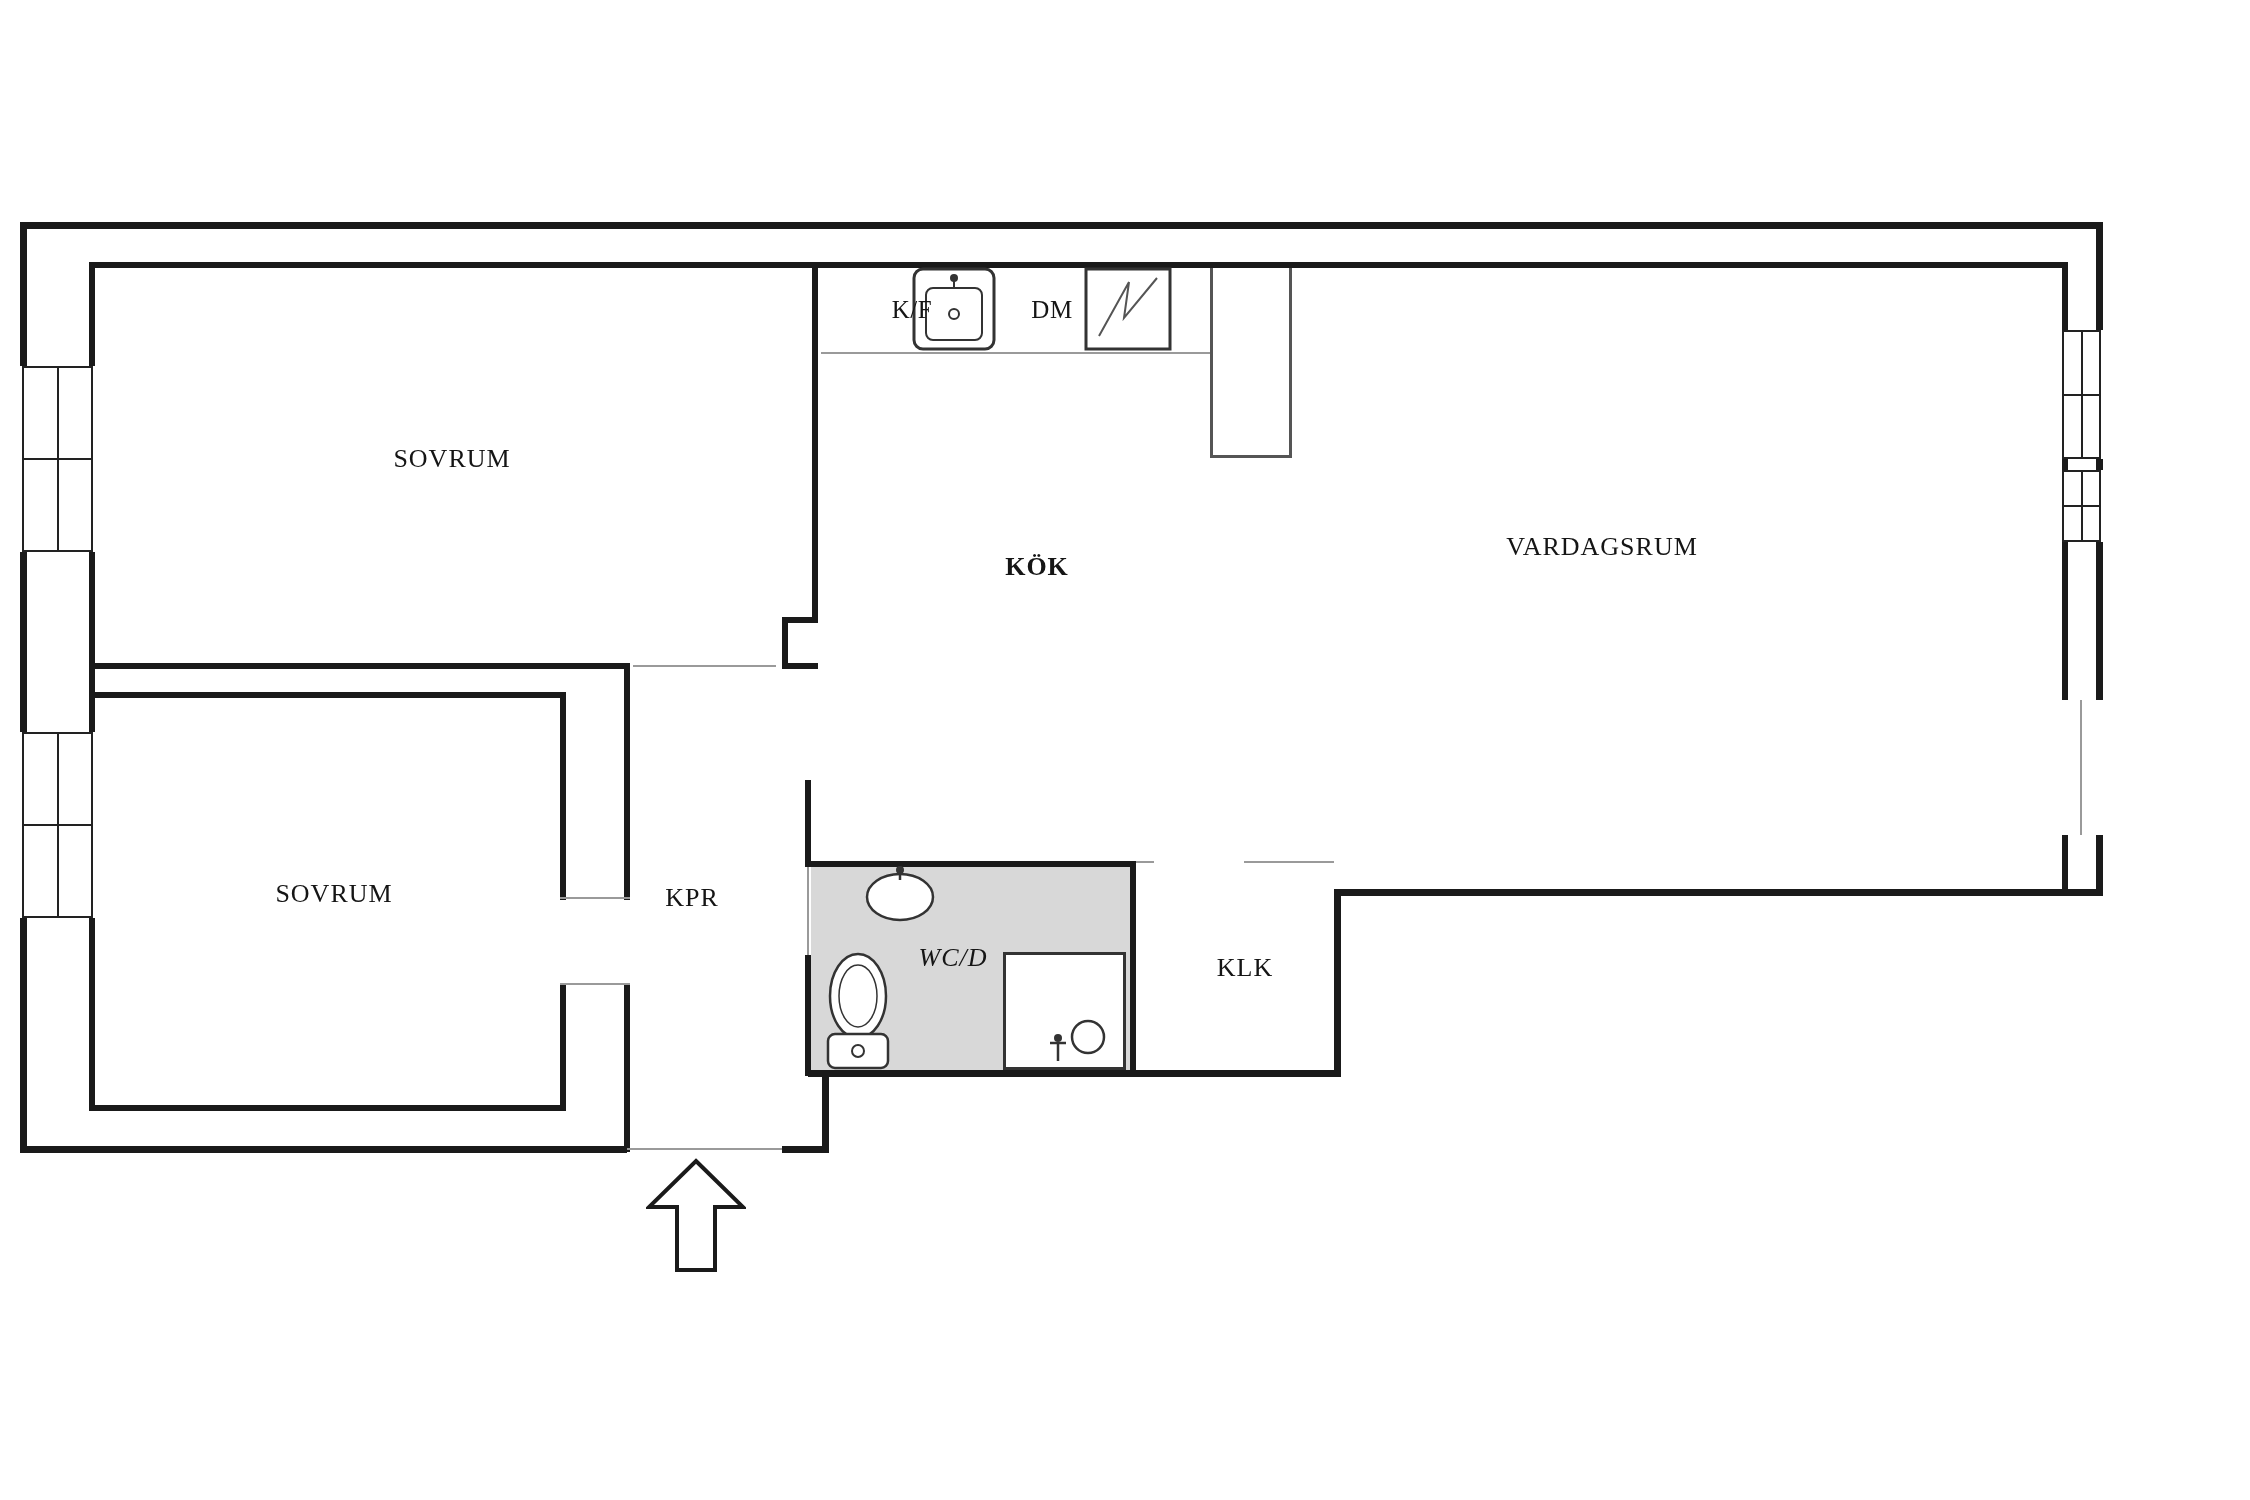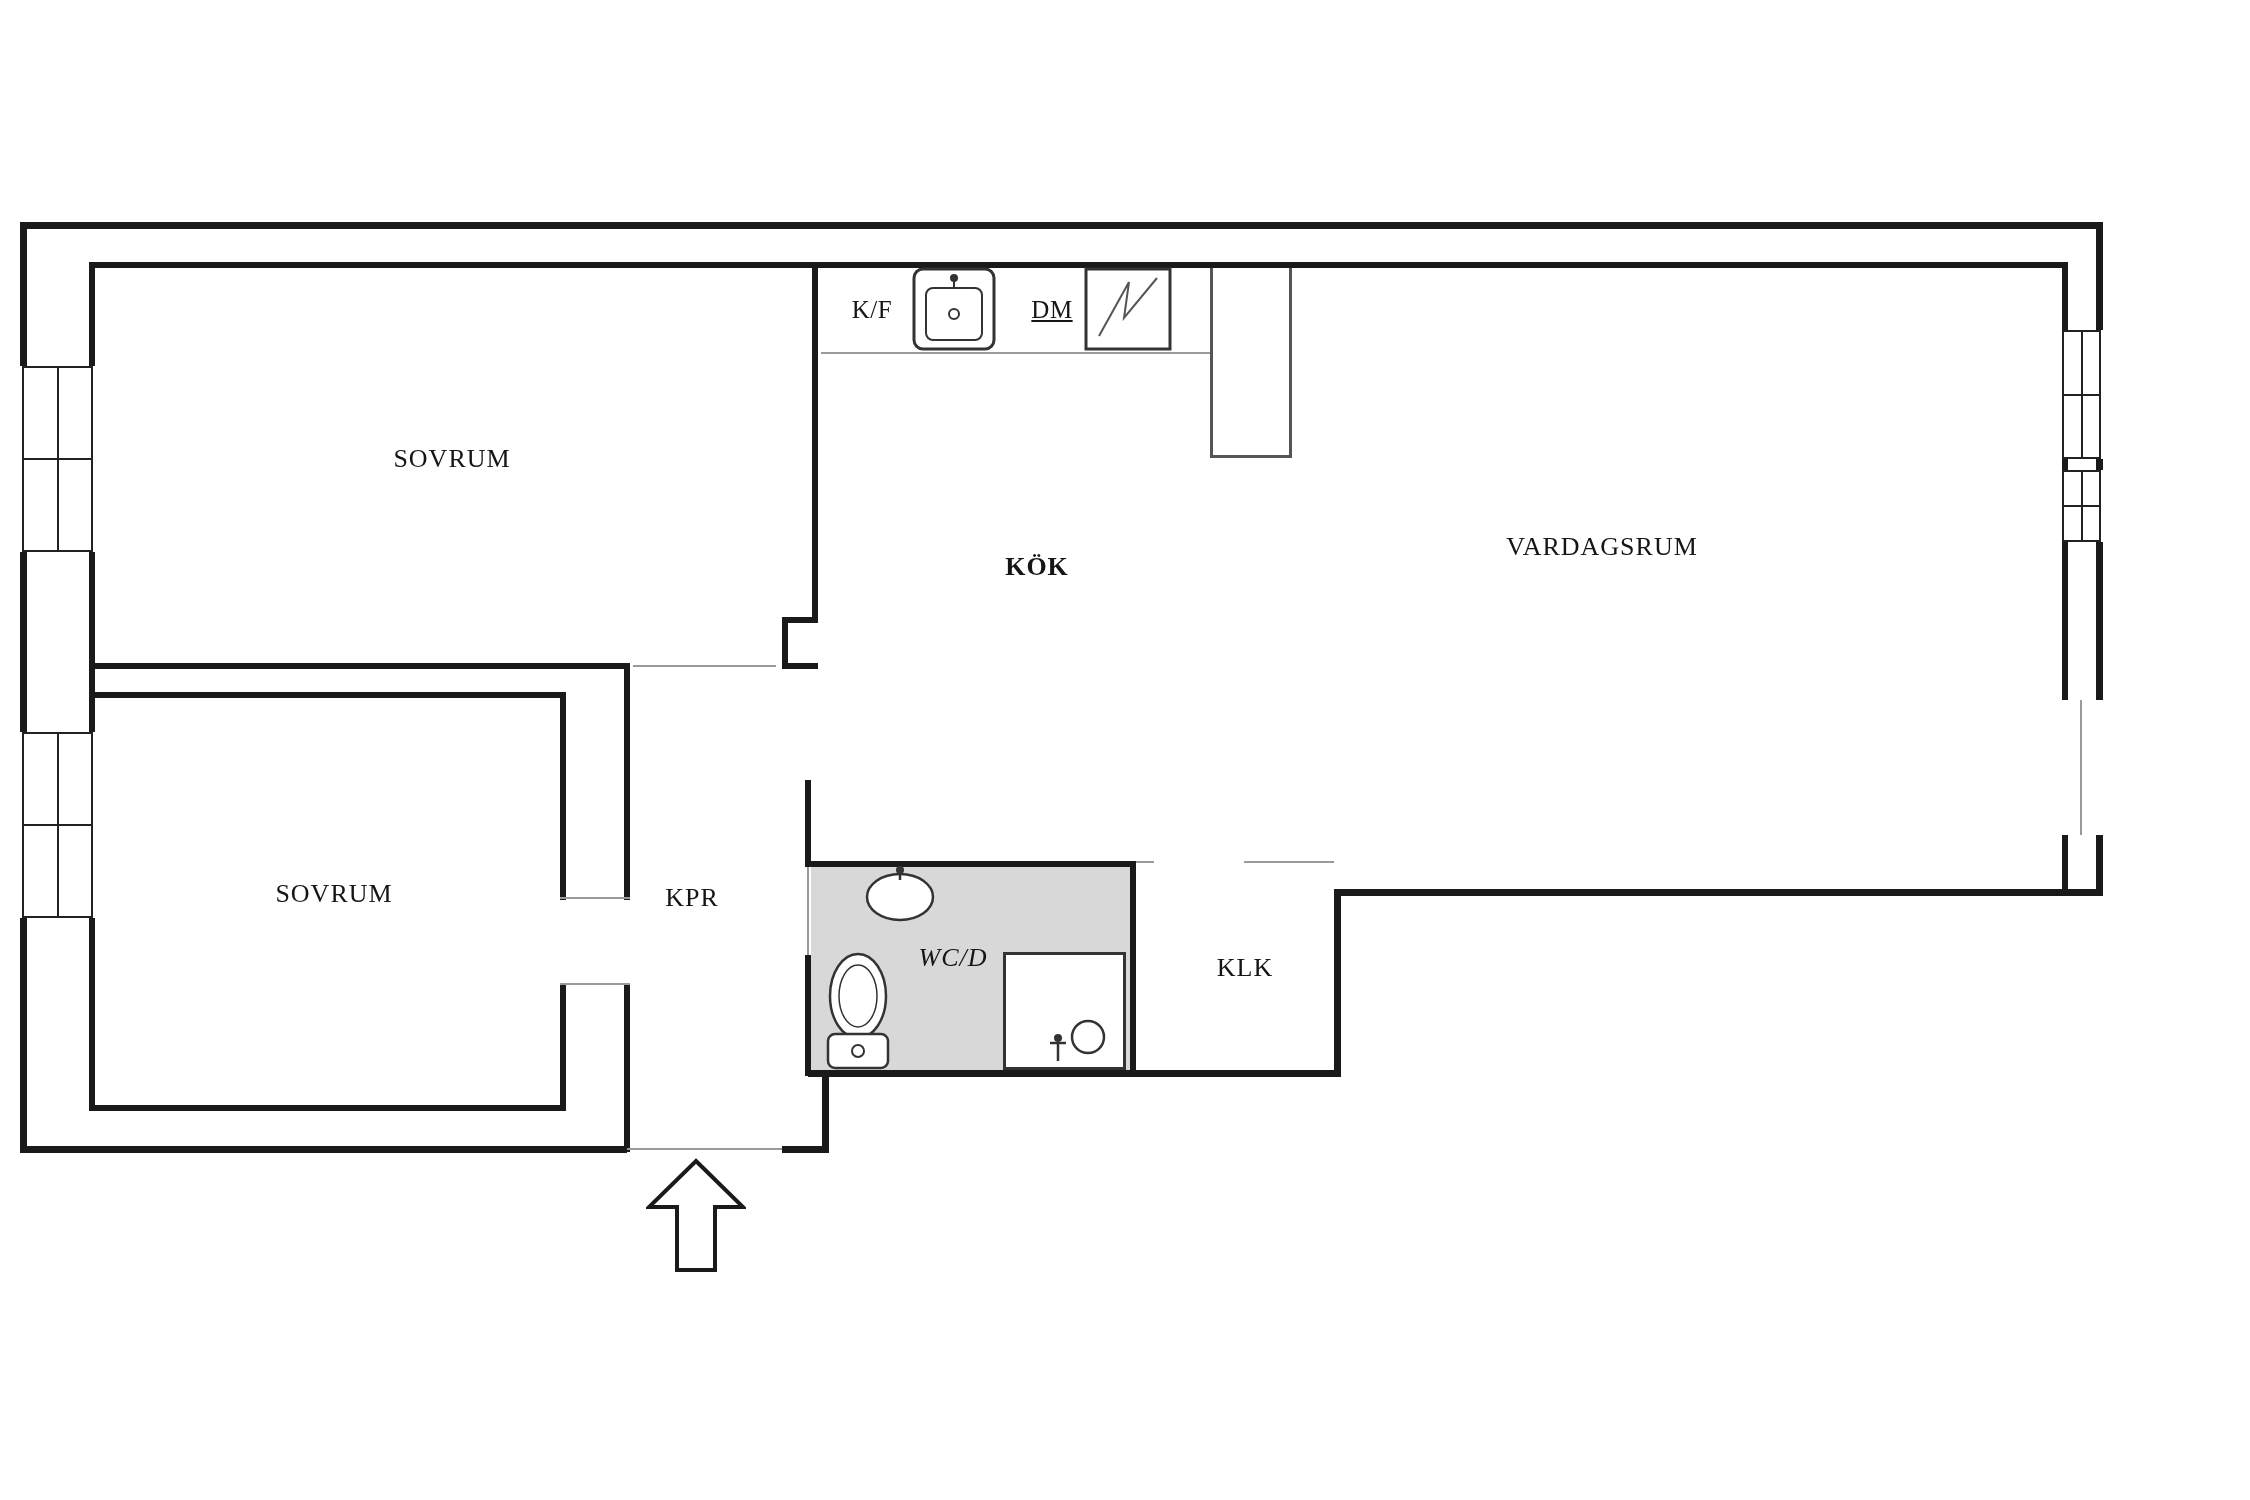--- a/index.html
+++ b/index.html
@@ -126,16 +126,16 @@
     <polygon points="50,3 97,49 69,49 69,112 31,112 31,49 3,49" fill="#fff" stroke="#1a1a1a" stroke-width="4"></polygon>
   </svg>
 
   <span class="room-label" style="left:452px;top:459px;">SOVRUM</span>
   <span class="room-label" style="left:334px;top:894px;">SOVRUM</span>
   <span class="room-label" style="left:1037px;top:567px;font-weight:bold;">KÖK</span>
   <span class="room-label" style="left:1602px;top:547px;">VARDAGSRUM</span>
   <span class="room-label" style="left:692px;top:898px;">KPR</span>
   <span class="room-label" style="left:953px;top:958px;font-style:italic;">WC/D</span>
   <span class="room-label" style="left:1245px;top:968px;">KLK</span>
-  <span class="small-label" style="left:872px;top:310px;">K/F</span>
-  <span class="small-label" style="left:1052px;top:310px;text-decoration:underline;">DM</span>
+  <span class="small-label" style="left:912px;top:310px;">K/F</span>
+  <span class="small-label" style="left:1052px;top:310px;">DM</span>
 
 </div>
 
 </body></html>

